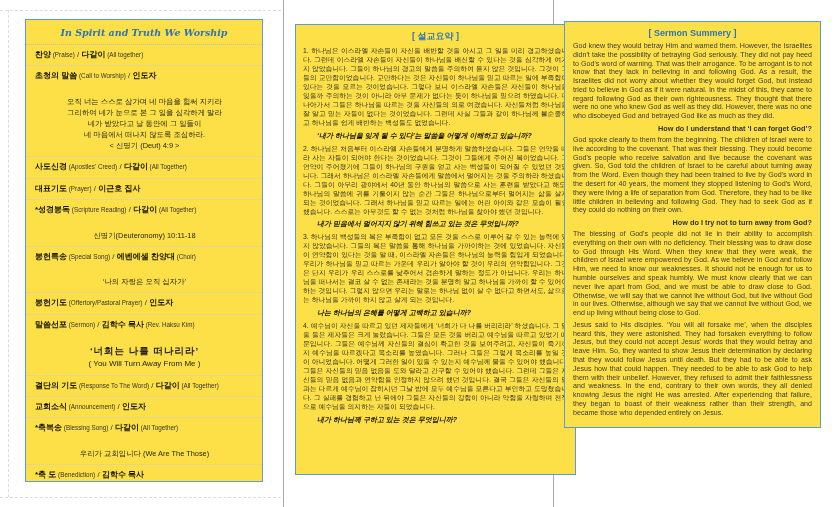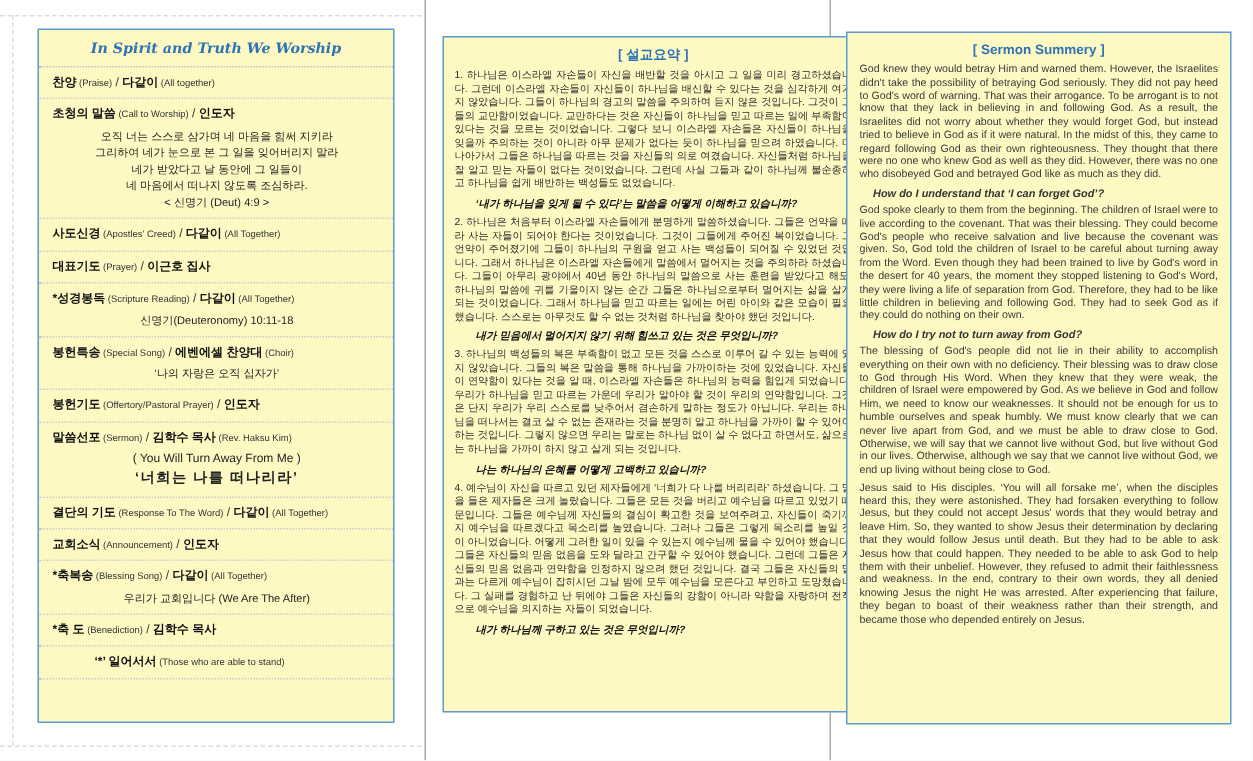--- a/index.html
+++ b/index.html
@@ -6,92 +6,92 @@
   .sheet{position:relative;width:835px;height:507px;background:#ffffff;overflow:hidden;
          font-family:"Liberation Sans", sans-serif;}
   
   .divider{position:absolute;top:0;bottom:0;width:1px;background:#a9a9a9;}
   .d1{left:283px;} .d2{left:553px;}
   .guide{position:absolute;}
   .guide-h-top{left:0;width:281px;top:10px;border-top:1px dashed #dcdcdc;}
   .guide-h-bottom{left:0;width:281px;top:497px;border-top:1px dashed #dcdcdc;}
   .guide-v-left{top:10px;height:487px;left:8px;border-left:1px dashed #dcdcdc;}
 
-  .panel{position:absolute;background:#fef9c3;border:1.5px solid #5B9BD5;box-sizing:border-box;overflow:hidden;}
+  .panel{position:absolute;background:#fde047;border:1.5px solid #5B9BD5;box-sizing:border-box;overflow:hidden;}
 
   
   .order-panel{left:25px;top:19px;width:238px;height:463px;}
   .order-title{font-family:"DejaVu Serif", serif;font-style:italic;font-weight:bold;
                color:#2E74B5;text-align:center;font-size:9.5px;padding:7px 4px 6px;
                border-bottom:1px dotted #c2c2c2;}
   .order-row{padding:5px 8px 5px 9px;border-bottom:1px dotted #cccccc;font-size:8px;
              line-height:1.3;color:#1a1a1a;}
   .order-row.indent{padding-left:20px;}
   .seg-b{font-weight:bold;color:#111;}
   .seg-bi{font-weight:bold;color:#111;margin-left:17px;}
   .seg-e{font-size:6.3px;color:#333;}
   .seg-n{color:#333;}
-  .order-sub{margin-top:3px;}
+  .order-sub{margin-top:14px;}
   .subline{text-align:center;color:#222;}
   .sub-c{font-size:7.4px;line-height:1.5;}
   .sub-cb{font-size:9.5px;font-weight:bold;line-height:1.45;letter-spacing:1px;}
   .sub-c2{font-size:8px;line-height:1.5;}
 
   
   .kr-panel{left:295px;top:24px;width:281px;height:451px;padding:3px 7px;}
   .kr-title{color:#2E74B5;font-weight:bold;text-align:center;font-size:9px;margin:2px 0 4px;}
   .p-kr{font-size:6.8px;line-height:1.32;color:#2b2b2b;text-align:justify;margin:0 0 3px;}
   .q-kr{font-size:7px;font-weight:bold;font-style:italic;color:#111;margin:1px 0 4px;
         padding-left:14px;}
 
   
-  .en-panel{left:564px;top:21px;width:257px;height:462px;padding:3px 8px;}
+  .en-panel{left:564px;top:21px;width:257px;height:407px;padding:3px 8px;}
   .en-title{color:#2E74B5;font-weight:bold;text-align:center;font-size:9px;margin:3px 0 4px;}
   .p-en{font-size:7.1px;line-height:1.24;color:#3a3a3a;text-align:justify;margin:0 0 3px;}
-  .q-en{font-size:7.3px;font-weight:bold;font-style:italic;color:#333;margin:0 0 3px;
-        padding-left:9px;}
+  .q-en{font-size:7.3px;font-weight:bold;color:#333;margin:0 0 3px;
+        padding-left:9px;text-align:right;}
 </style>
 </head>
 <body>
 
 <div class="sheet">
   <div class="guide guide-h-top"></div>
   <div class="guide guide-h-bottom"></div>
   <div class="guide guide-v-left"></div>
   <div class="divider d1"></div>
   <div class="divider d2"></div>
 
   <section class="panel order-panel">
     <div class="order-title">In Spirit and Truth We Worship</div>
     <div id="order-rows">
         <div class="order-row"><span class="seg-b">찬양</span><span class="seg-e"> (Praise)</span><span class="seg-n">  /  </span><span class="seg-b">다같이</span><span class="seg-e"> (All together)</span></div>
         <div class="order-row"><span class="seg-b">초청의 말씀</span><span class="seg-e"> (Call to Worship)</span><span class="seg-n">  /  </span><span class="seg-b">인도자</span><div class="order-sub">
             <div class="subline sub-c">오직 너는 스스로 삼가며 네 마음을 힘써 지키라</div>
-            <div class="subline sub-c">그리하여 네가 눈으로 본 그 일을 잊어버리지 말라</div>
+            <div class="subline sub-c">그리하여 네가 눈으로 본 그 일을 심각하게 말라</div>
             <div class="subline sub-c">네가 받았다고 날 동안에 그 일들이</div>
             <div class="subline sub-c">네 마음에서 떠나지 않도록 조심하라.</div>
             <div class="subline sub-c">&lt; 신명기 (Deut) 4:9 &gt;</div>
           </div></div>
         <div class="order-row"><span class="seg-b">사도신경</span><span class="seg-e"> (Apostles' Creed)</span><span class="seg-n">  /  </span><span class="seg-b">다같이</span><span class="seg-e"> (All Together)</span></div>
         <div class="order-row"><span class="seg-b">대표기도</span><span class="seg-e"> (Prayer)</span><span class="seg-n">  /  </span><span class="seg-b">이근호 집사</span></div>
         <div class="order-row"><span class="seg-b">*성경봉독</span><span class="seg-e"> (Scripture Reading)</span><span class="seg-n">  /  </span><span class="seg-b">다같이</span><span class="seg-e"> (All Together)</span><div class="order-sub">
             <div class="subline sub-c">신명기(Deuteronomy) 10:11-18</div>
           </div></div>
         <div class="order-row"><span class="seg-b">봉헌특송</span><span class="seg-e"> (Special Song)</span><span class="seg-n">  /  </span><span class="seg-b">에벤에셀 찬양대</span><span class="seg-e"> (Choir)</span><div class="order-sub">
             <div class="subline sub-c">‘나의 자랑은 오직 십자가’</div>
           </div></div>
         <div class="order-row"><span class="seg-b">봉헌기도</span><span class="seg-e"> (Offertory/Pastoral Prayer)</span><span class="seg-n">  /  </span><span class="seg-b">인도자</span></div>
         <div class="order-row"><span class="seg-b">말씀선포</span><span class="seg-e"> (Sermon)</span><span class="seg-n">  /  </span><span class="seg-b">김학수 목사</span><span class="seg-e"> (Rev. Haksu Kim)</span><div class="order-sub">
+            <div class="subline sub-cb">‘너희는 나를 떠나리라’</div>
             <div class="subline sub-c2">( You Will Turn Away From Me )</div>
-            <div class="subline sub-cb">‘너희는 나를 떠나리라’</div>
           </div></div>
         <div class="order-row"><span class="seg-b">결단의 기도</span><span class="seg-e"> (Response To The Word)</span><span class="seg-n">  /  </span><span class="seg-b">다같이</span><span class="seg-e"> (All Together)</span></div>
         <div class="order-row"><span class="seg-b">교회소식</span><span class="seg-e"> (Announcement)</span><span class="seg-n">  /  </span><span class="seg-b">인도자</span></div>
         <div class="order-row"><span class="seg-b">*축복송</span><span class="seg-e"> (Blessing Song)</span><span class="seg-n">  /  </span><span class="seg-b">다같이</span><span class="seg-e"> (All Together)</span><div class="order-sub">
-            <div class="subline sub-c">우리가 교회입니다 (We Are The After)</div>
+            <div class="subline sub-c">우리가 교회입니다 (We Are The Those)</div>
           </div></div>
         <div class="order-row"><span class="seg-b">*축  도</span><span class="seg-e"> (Benediction)</span><span class="seg-n">  /  </span><span class="seg-b">김학수 목사</span></div>
         <div class="order-row indent"><span class="seg-bi">‘*’ 일어서서</span><span class="seg-e"> (Those who are able to stand)</span></div>
       </div>
   </section>
 
   <section class="panel kr-panel">
     <div class="kr-title">[ 설교요약 ]</div>
     <div id="kr-items">
         <div class="p-kr">1. 하나님은 이스라엘 자손들이 자신을 배반할 것을 아시고 그 일을 미리 경고하셨습니다. 그런데 이스라엘 자손들이 자신들이 하나님을 배신할 수 있다는 것을 심각하게 여기지 않았습니다. 그들이 하나님의 경고의 말씀을 주의하여 듣지 않은 것입니다. 그것이 그들의 교만함이었습니다. 교만하다는 것은 자신들이 하나님을 믿고 따르는 일에 부족함이 있다는 것을 모르는 것이었습니다. 그렇다 보니 이스라엘 자손들은 자신들이 하나님을 잊을까 주의하는 것이 아니라 아무 문제가 없다는 듯이 하나님을 믿으려 하였습니다. 더 나아가서 그들은 하나님을 따르는 것을 자신들의 의로 여겼습니다. 자신들처럼 하나님을 잘 알고 믿는 자들이 없다는 것이었습니다. 그런데 사실 그들과 같이 하나님께 불순종하고 하나님을 쉽게 배반하는 백성들도 없었습니다.</div>

